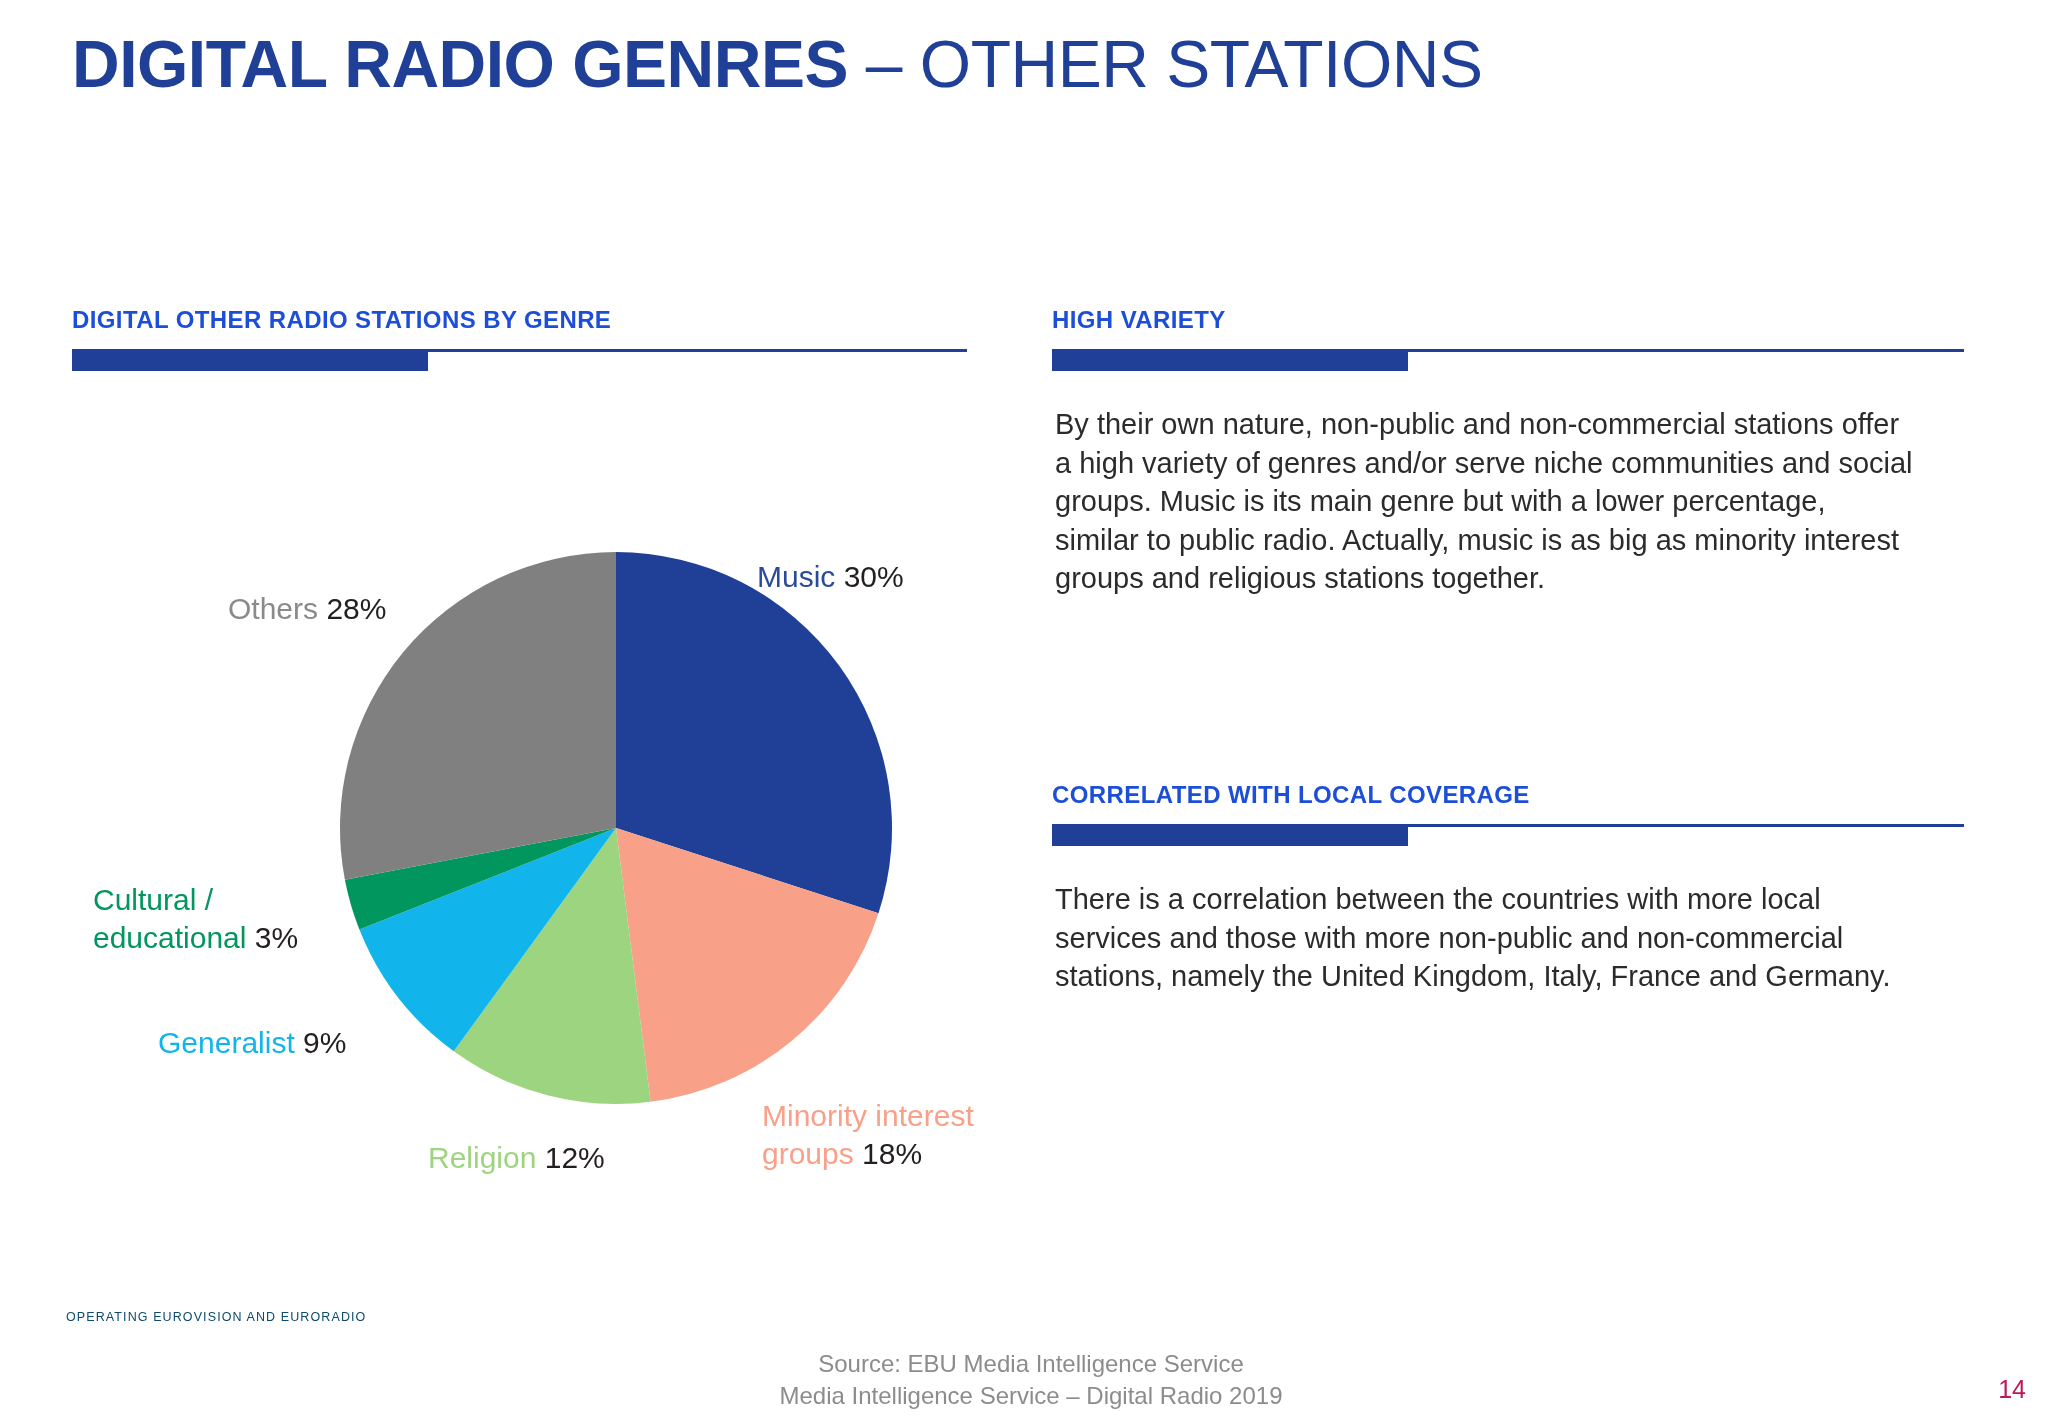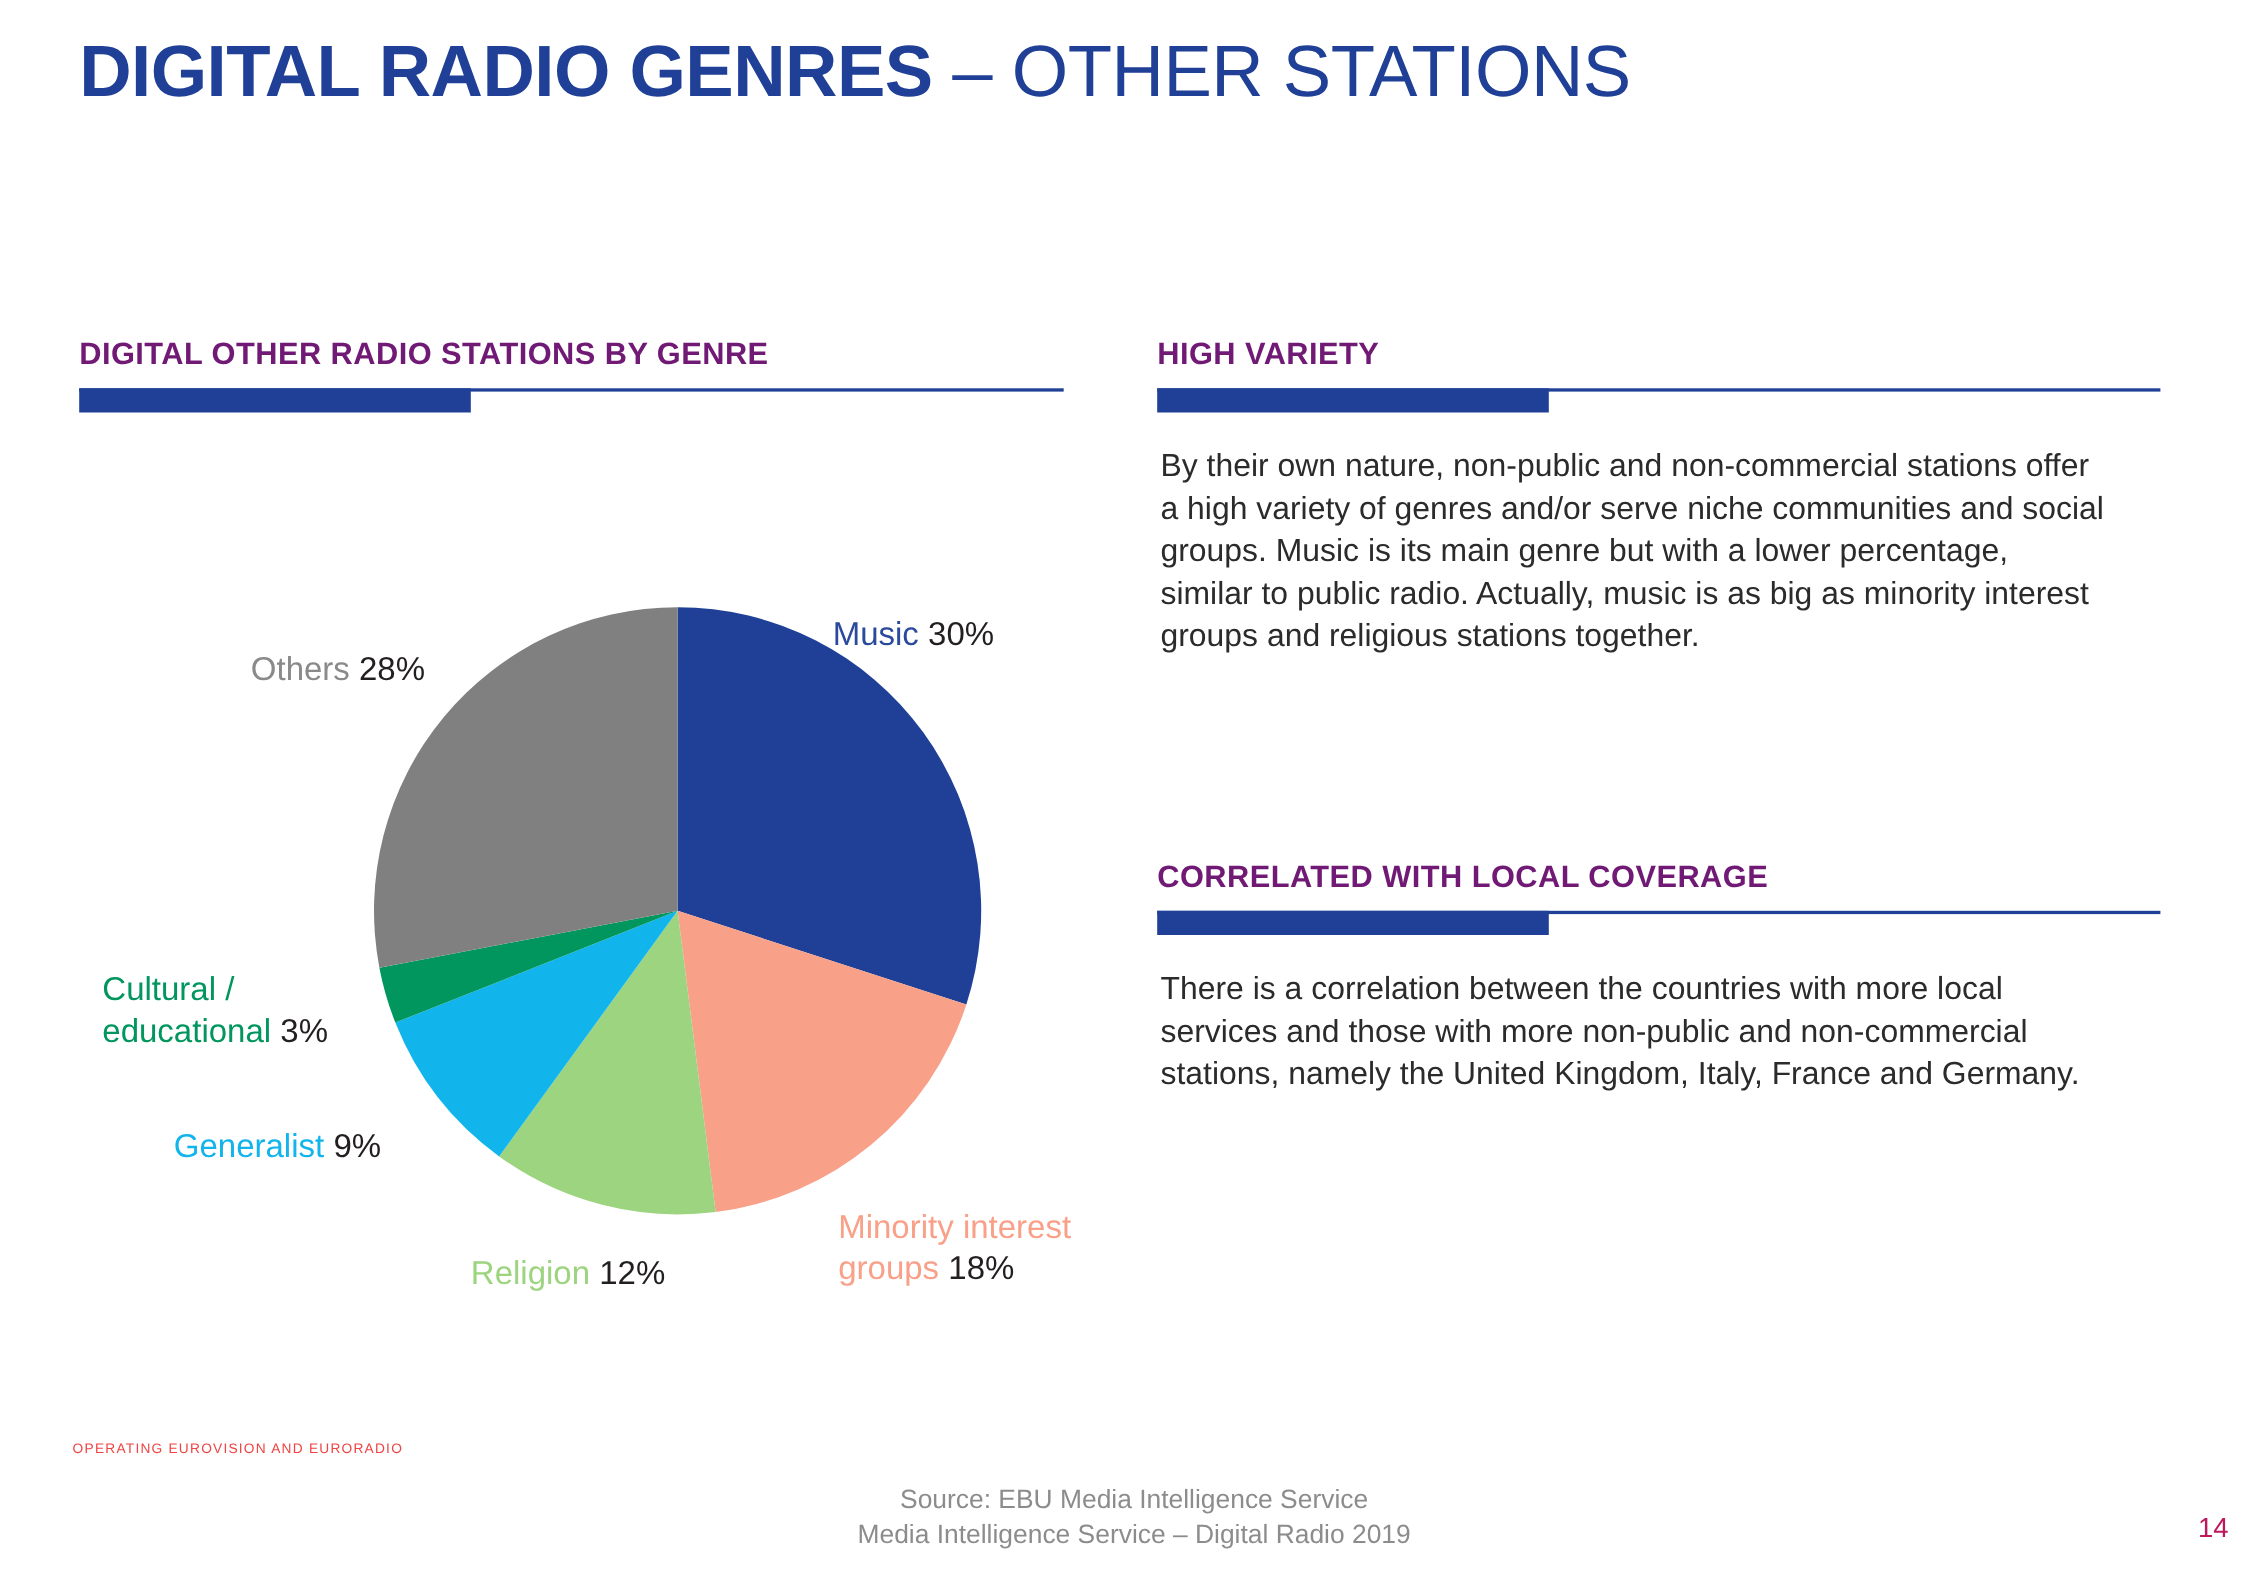--- a/index.html
+++ b/index.html
@@ -32,23 +32,23 @@
   }
   #slide-title .t-light {
     font-weight: 300;
   }
 
   
   .section-head {
     position: absolute;
   }
   .section-head .sh-label {
-    font-size: 28px;
+    font-size: 24px;
     font-weight: 700;
-    color: #701a75;
+    color: #1d4ed8;
     letter-spacing: 0.4px;
     white-space: nowrap;
     line-height: 1;
   }
   .section-head .sh-rule {
     position: relative;
     margin-top: 17px;
     height: 3px;
     background: #1f4096;
   }
@@ -133,21 +133,21 @@
     font-size: 57px;
     font-weight: 700;
     color: #1f4096;
     letter-spacing: -1px;
     line-height: 1;
   }
   #ebu-logo .ebu-tagline {
     margin-top: 5px;
     font-size: 12.5px;
     letter-spacing: 1.1px;
-    color: #ef4444;
+    color: #0c4a6e;
     font-weight: 400;
     white-space: nowrap;
   }
 
   #source-note {
     position: absolute;
     left: 0;
     right: 0;
     top: 1348px;
     text-align: center;

